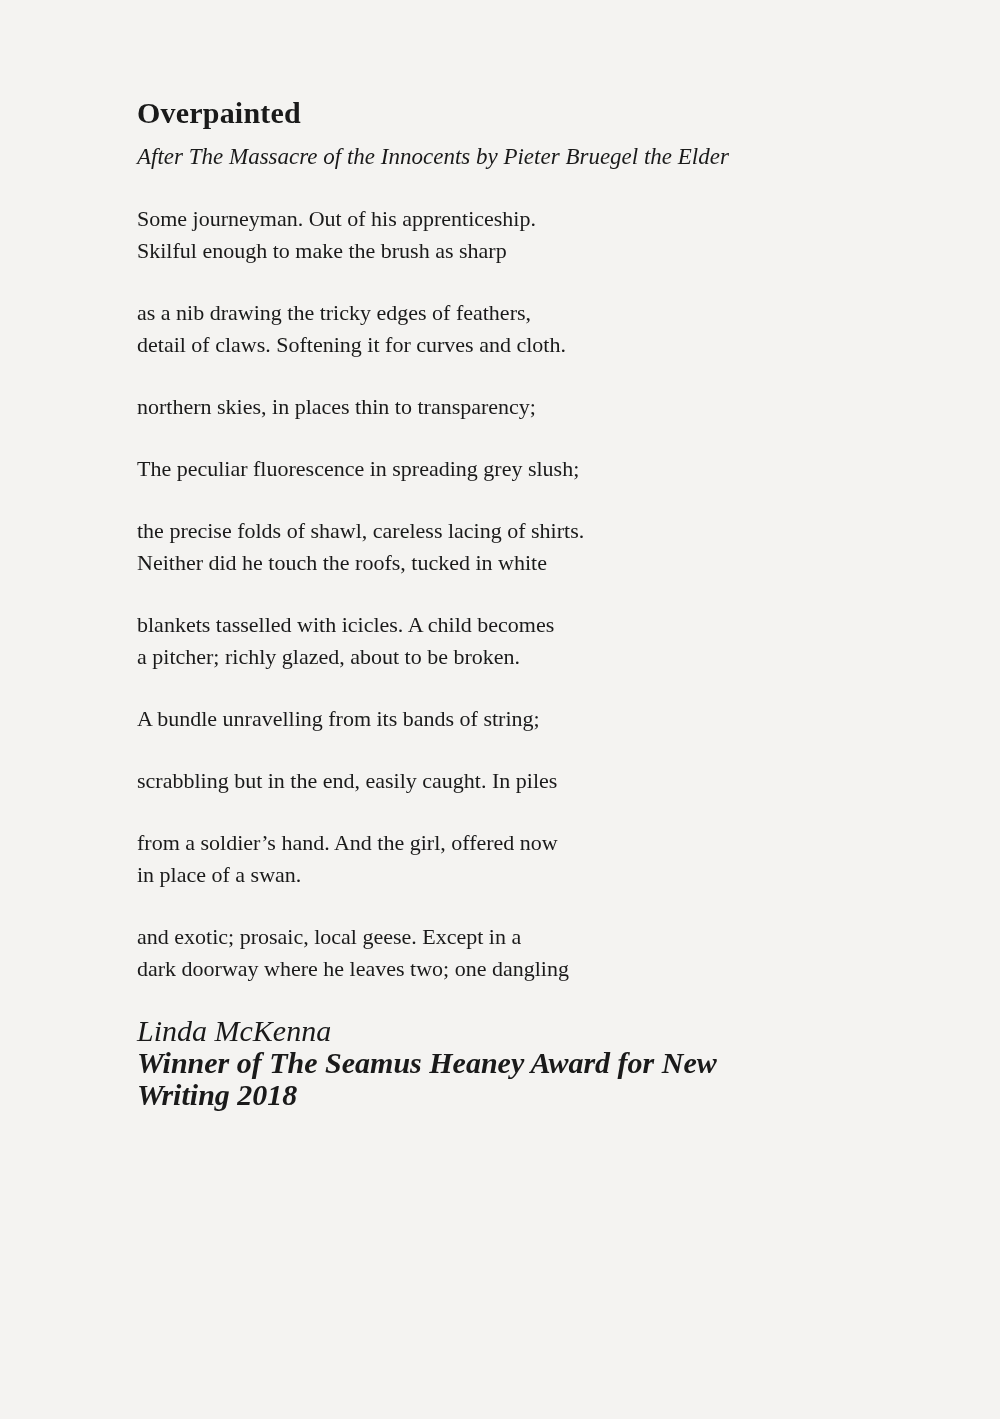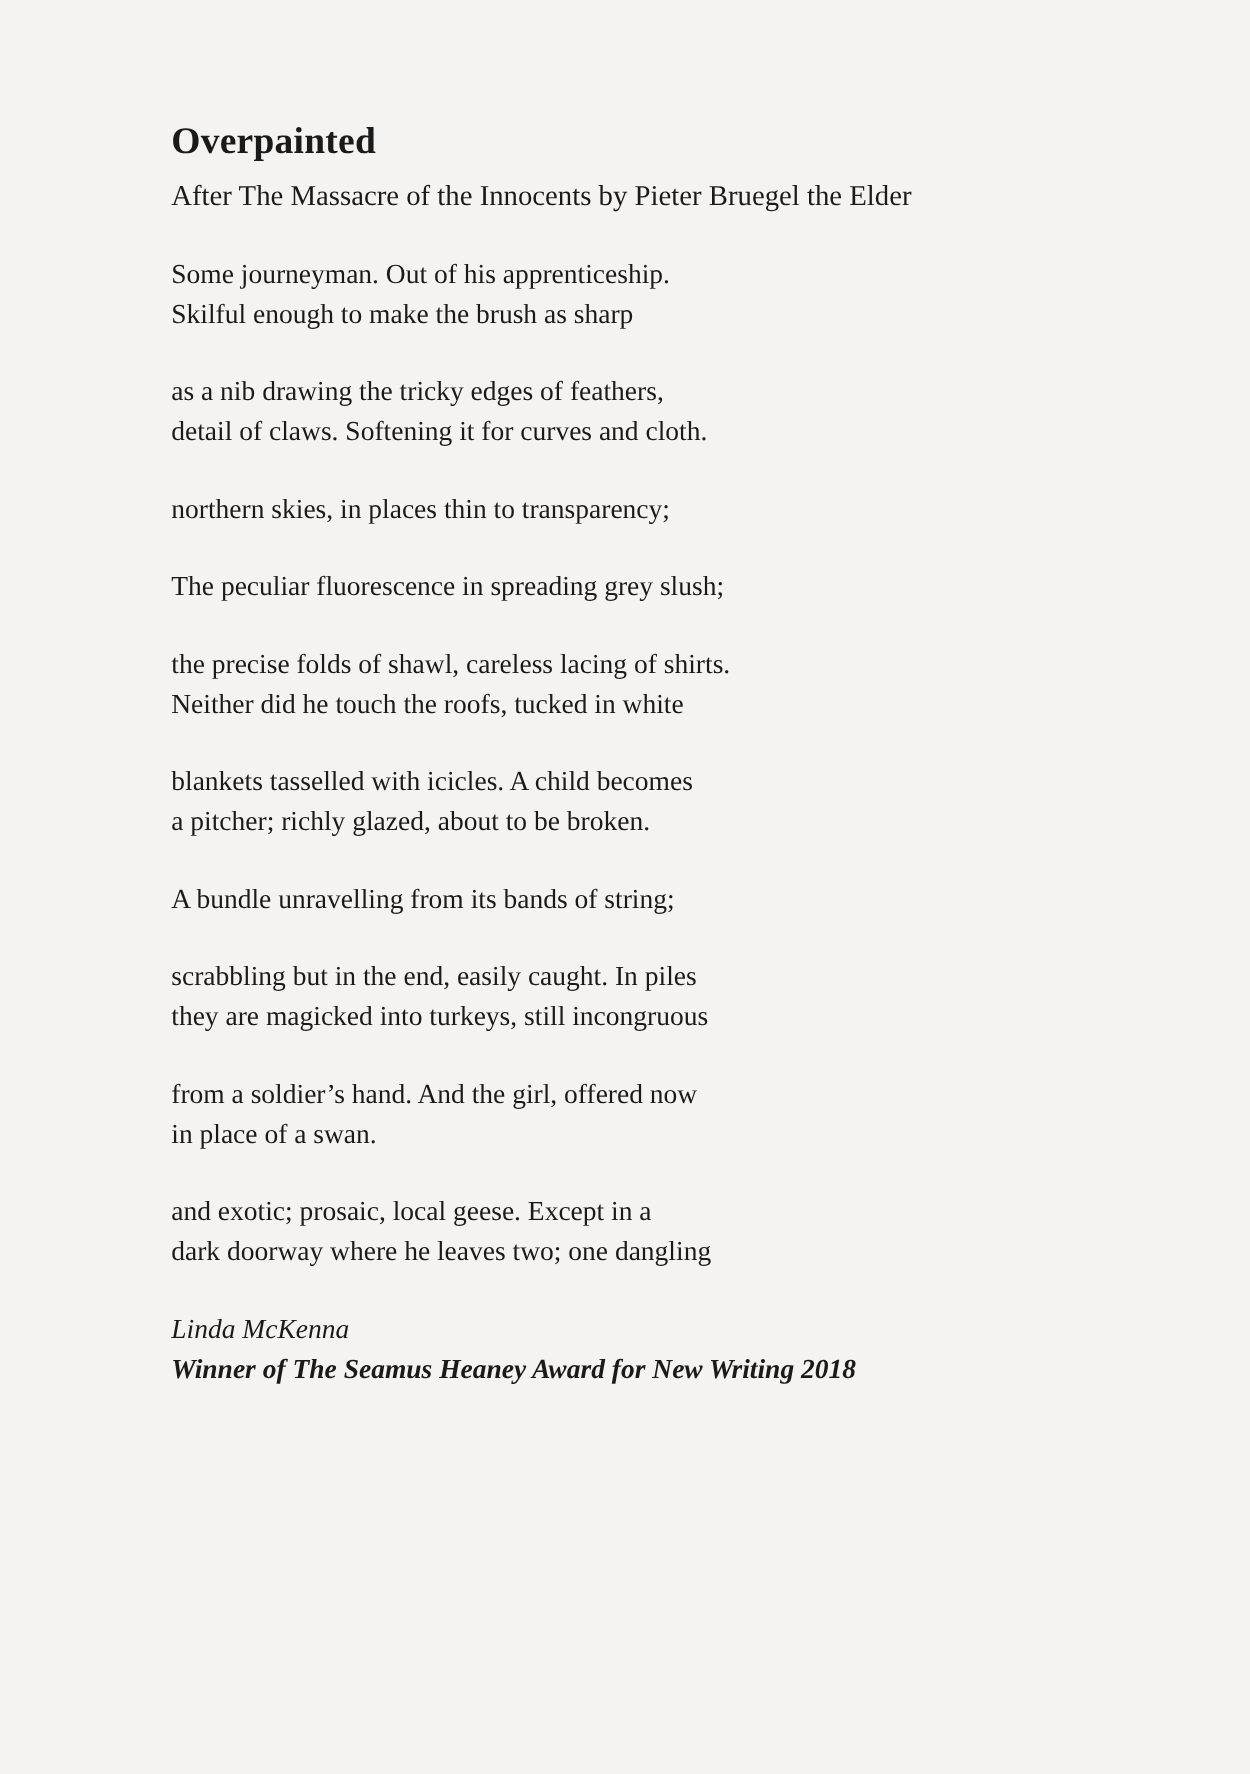--- a/index.html
+++ b/index.html
@@ -24,36 +24,37 @@
     margin: 0;
     font-size: 30px;
     line-height: 34px;
     font-weight: bold;
     letter-spacing: 0.2px;
   }
   .subtitle {
     margin: 12px 0 17px 0;
     font-size: 23px;
     line-height: 30px;
+    font-style: italic;
     font-weight: normal;
   }
   .poem-body {
     margin-top: 31px;
   }
   .stanza {
     margin: 0 0 30px 0;
     font-size: 22px;
     line-height: 32px;
   }
   .line {
     display: block;
     white-space: pre;
   }
   .attribution {
-    font-size: 22px;
+    font-size: 30px;
     line-height: 32px;
   }
   .author {
     margin: 0;
     font-style: italic;
     font-weight: normal;
   }
   .award {
     margin: 0;
     font-style: italic;
@@ -92,21 +93,20 @@
     </p>
     <p class="stanza">
       <span class="line">blankets tasselled with icicles. A child becomes</span>
       <span class="line">a pitcher; richly glazed, about to be broken.</span>
     </p>
     <p class="stanza">
       <span class="line">A bundle unravelling from its bands of string;</span>
     </p>
     <p class="stanza">
       <span class="line">scrabbling but in the end, easily caught. In piles</span>
-      <span class="line">they are magicked into turkeys, still incongruous</span>
     </p>
     <p class="stanza">
       <span class="line">from a soldier’s hand. And the girl, offered now</span>
       <span class="line">in place of a swan.</span>
     </p>
     <p class="stanza">
       <span class="line">and exotic; prosaic, local geese. Except in a</span>
       <span class="line">dark doorway where he leaves two; one dangling</span>
     </p>
   </section>

